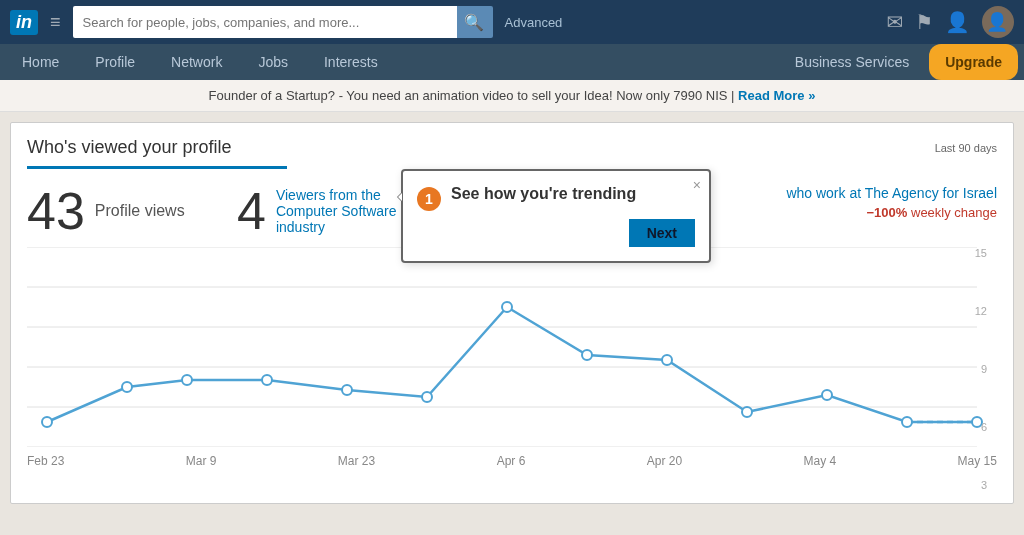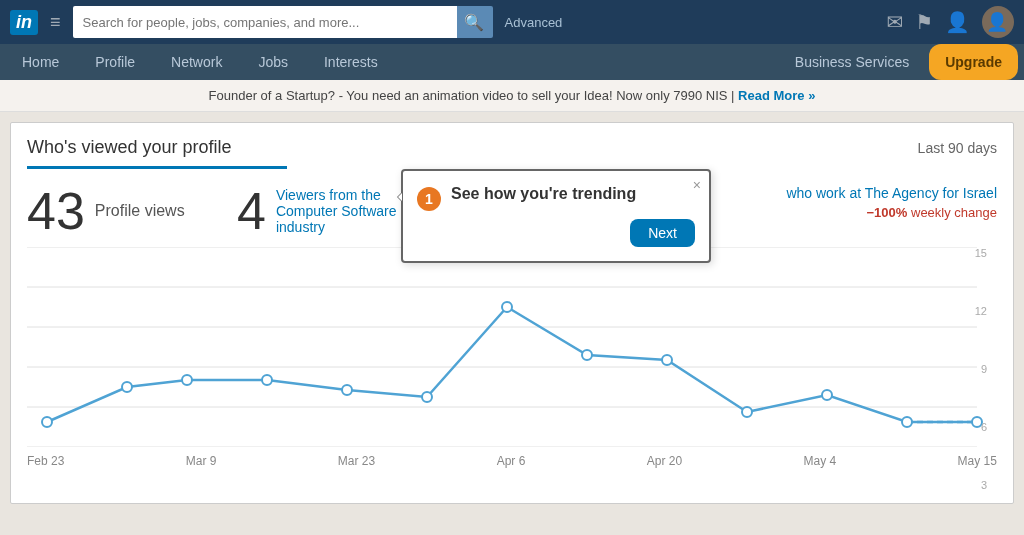--- a/index.html
+++ b/index.html
@@ -156,21 +156,21 @@
       justify-content: space-between;
       align-items: center;
       padding: 14px 16px 8px 16px;
     }
     .views-title {
       font-size: 18px;
       color: #333;
       font-weight: normal;
     }
     .last-days {
-      font-size: 14px;
+      font-size: 11px;
       color: #666;
     }
 
     
     .blue-line {
       height: 3px;
       background: #0077b5;
       width: 260px;
       margin: 0 16px 0 16px;
     }
@@ -302,27 +302,27 @@
       color: #555;
       margin-left: 34px;
       line-height: 1.5;
       margin-bottom: 12px;
     }
     .tooltip-footer {
       text-align: right;
     }
     .next-btn {
       background: #0077b5;
-      color: #ffffff;
+      color: #0f172a;
       border: none;
       padding: 6px 18px;
-      border-radius: 8px;
+      border-radius: 0;
       font-size: 14px;
       cursor: pointer;
-      font-weight: normal;
+      font-weight: bold;
     }
 
     
     .chart-area {
       padding: 10px 16px 16px 16px;
       position: relative;
     }
     .chart-container {
       position: relative;
       width: 100%;

